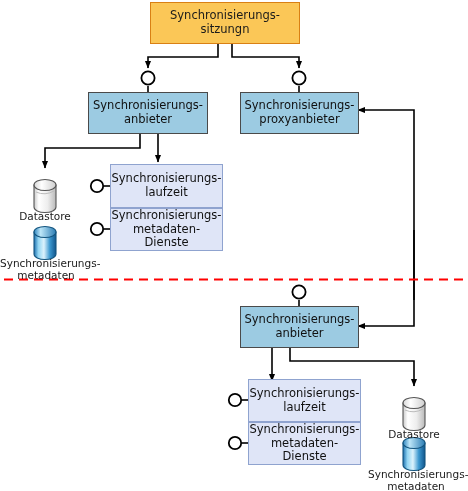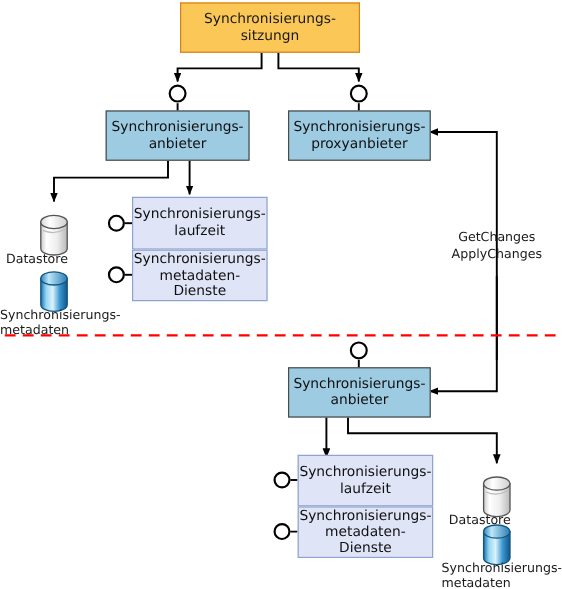--- a/index.html
+++ b/index.html
@@ -24,21 +24,21 @@
   .n-provider{
     background:#9CCBE2;border:1.3px solid #4a4a4a;
     font-size:11.5px;color:#101010;
   }
   .n-service{
     background:#DFE5F7;border:1px solid #8FA3CF;
     font-size:11.5px;color:#101010;
   }
 
   .cap{
-    position:absolute;text-align:left;font-size:10.5px;
+    position:absolute;text-align:center;font-size:10.5px;
     color:#1a1a1a;line-height:1.15;white-space:pre-line;
   }
   .edge-label{
     position:absolute;text-align:center;font-size:10.5px;
     color:#1a1a1a;line-height:1.3;white-space:pre-line;
   }
 </style>
 </head>
 <body>
 
@@ -171,16 +171,14 @@
   <div class="cap" style="left:5px;top:210px;width:80px;">Datastore</div>
 
   <div class="cap" style="left:0px;top:257px;width:92px;">Synchronisierungs-
 metadaten</div>
 
   <div class="cap" style="left:374px;top:428px;width:80px;">Datastore</div>
 
   <div class="cap" style="left:368px;top:468px;width:96px;">Synchronisierungs-
 metadaten</div>
 
-  <div class="edge-label" style="left:364px;top:192px;width:100px;">GetChanges
-ApplyChanges</div>
 
 </div>
 
 </body></html>

